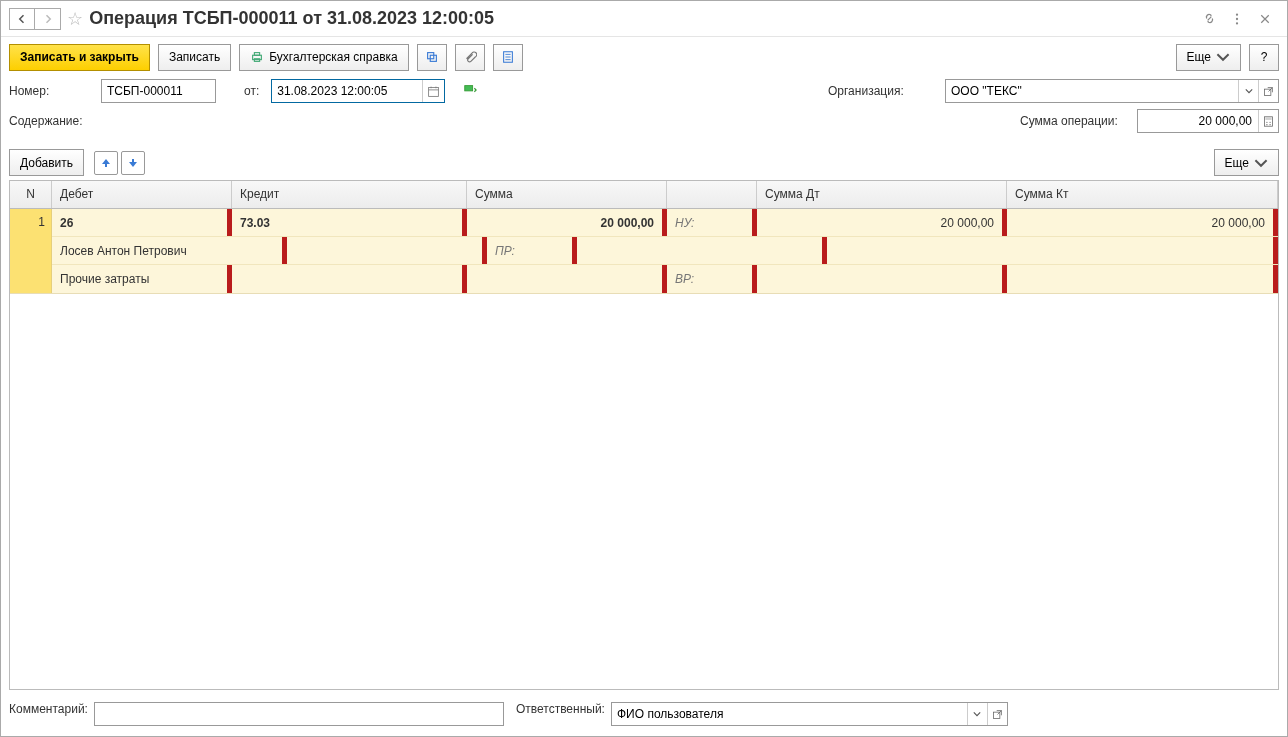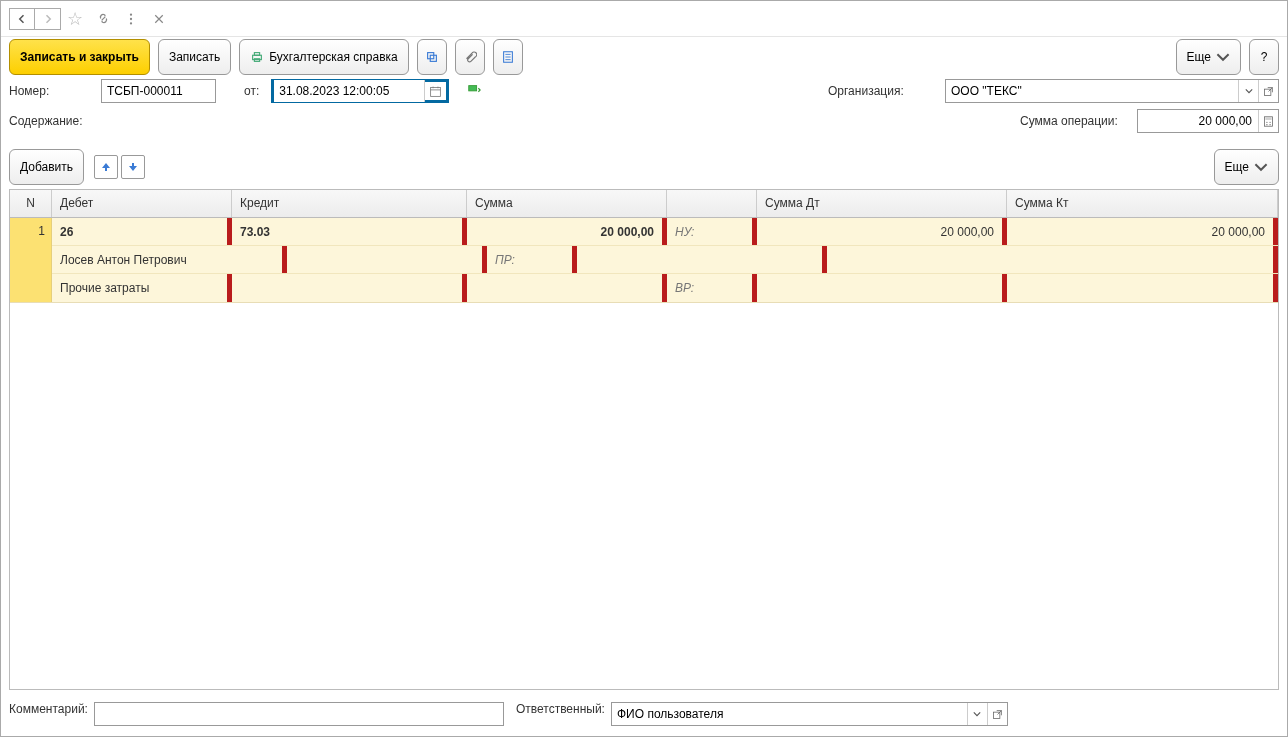--- a/index.html
+++ b/index.html
@@ -10,33 +10,33 @@
   .header { display: flex; align-items: center; height: 36px; padding: 4px 8px; border-bottom: 1px solid #e5e5e5; }
   .nav-btn { width: 26px; height: 22px; border: 1px solid #aaa; background: #fff; display: inline-flex; align-items: center; justify-content: center; cursor: pointer; }
   .nav-btn + .nav-btn { border-left: none; }
   .nav-btn svg { width: 12px; height: 12px; fill: #666; }
   .star-icon { margin: 0 6px; color: #bbb; font-size: 18px; cursor: pointer; }
   .title-text { font-size: 18px; font-weight: bold; flex: 1; }
   .hdr-right-icon { width: 18px; height: 18px; margin: 0 5px; cursor: pointer; color: #888; display: inline-flex; align-items: center; justify-content: center; font-size: 14px; }
 
   
   .toolbar { display: flex; align-items: center; height: 40px; padding: 6px 8px; gap: 8px; }
-  .btn { height: 36px; padding: 0 10px; border: 1px solid #999; background: linear-gradient(#fff,#eee); border-radius: 6px; cursor: pointer; display: inline-flex; align-items: center; gap: 5px; font-size: 12px; }
+  .btn { height: 27px; padding: 0 10px; border: 1px solid #999; background: linear-gradient(#fff,#eee); border-radius: 0; cursor: pointer; display: inline-flex; align-items: center; gap: 5px; font-size: 12px; }
   .btn-primary { background: linear-gradient(#ffe24a,#fdcf00); border-color: #b38f00; font-weight: bold; }
   .btn-icon { width: 30px; justify-content: center; padding: 0; }
   .toolbar-spacer { flex: 1; }
   .btn svg { width: 14px; height: 14px; }
 
   
   .form-area { padding: 2px 8px 6px; }
   .form-row { display: flex; align-items: center; margin-bottom: 6px; gap: 12px; }
   .lbl { width: 80px; white-space: nowrap; }
   .lbl-sm { white-space: nowrap; }
   .input { height: 24px; border: 1px solid #999; padding: 0 5px; background: #fff; font-size: 12px; }
-  .date-wrap { display: flex; align-items: center; border: 3px solid #0369a1; height: 24px; }
+  .date-wrap { display: flex; align-items: center; border: 1px solid #0369a1; height: 24px; }
   .date-wrap input { border: none; height: 22px; padding: 0 5px; width: 150px; outline: none; font-size: 12px; }
   .date-wrap .cal-btn { width: 22px; height: 22px; display: flex; align-items: center; justify-content: center; border-left: 1px solid #ccc; cursor: pointer; }
   .select-wrap { display: flex; align-items: center; border: 1px solid #999; height: 24px; }
   .select-wrap input { border: none; height: 22px; padding: 0 5px; outline: none; font-size: 12px; }
   .select-wrap .dd-btn, .select-wrap .ext-btn { width: 20px; height: 22px; display: flex; align-items: center; justify-content: center; border-left: 1px solid #ccc; cursor: pointer; }
   .sum-wrap { display: flex; align-items: center; border: 1px solid #999; height: 24px; }
   .sum-wrap input { border: none; height: 22px; padding: 0 6px; text-align: right; width: 120px; outline: none; font-size: 12px; }
   .sum-wrap .calc-btn { width: 20px; height: 22px; display: flex; align-items: center; justify-content: center; border-left: 1px solid #ccc; cursor: pointer; }
 
   
@@ -91,20 +91,21 @@
       <svg viewBox="0 0 16 16">
           <path d="M10 3 L5 8 L10 13" fill="none" stroke="#555" stroke-width="2"></path>
         </svg>
     </div>
     <div class="nav-btn">
       <svg viewBox="0 0 16 16">
           <path d="M6 3 L11 8 L6 13" fill="none" stroke="#bbb" stroke-width="2"></path>
         </svg>
     </div>
     <span class="star-icon">☆</span>
+    <div class="title-text">Операция ТСБП-000011 от 31.08.2023 12:00:05</div>
     <span class="hdr-right-icon">
       <svg viewBox="0 0 16 16" width="15" height="15">
           <path d="M6 10 L10 6 M5 8a3 3 0 0 1 4-4l1 1 M11 8a3 3 0 0 1-4 4l-1-1" fill="none" stroke="#888" stroke-width="1.4"></path>
         </svg>
     </span>
     <span class="hdr-right-icon">
       <svg viewBox="0 0 16 16" width="14" height="14">
           <circle cx="8" cy="3" r="1.3" fill="#888"></circle>
           <circle cx="8" cy="8" r="1.3" fill="#888"></circle>
           <circle cx="8" cy="13" r="1.3" fill="#888"></circle>

